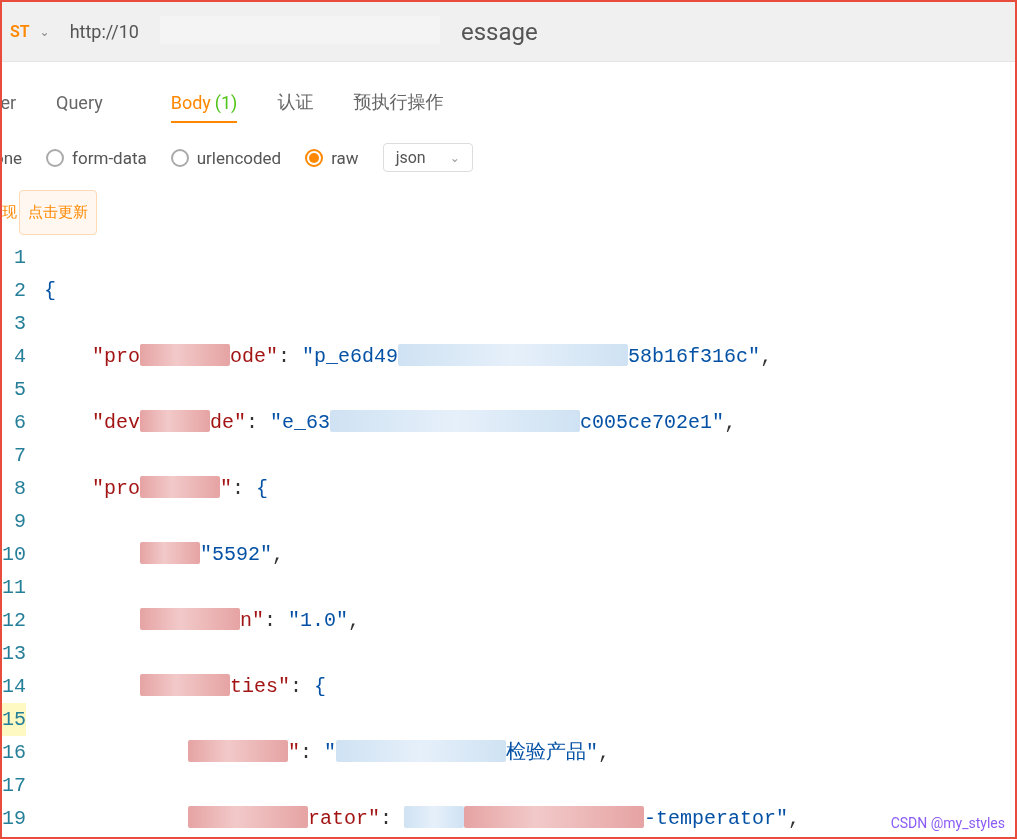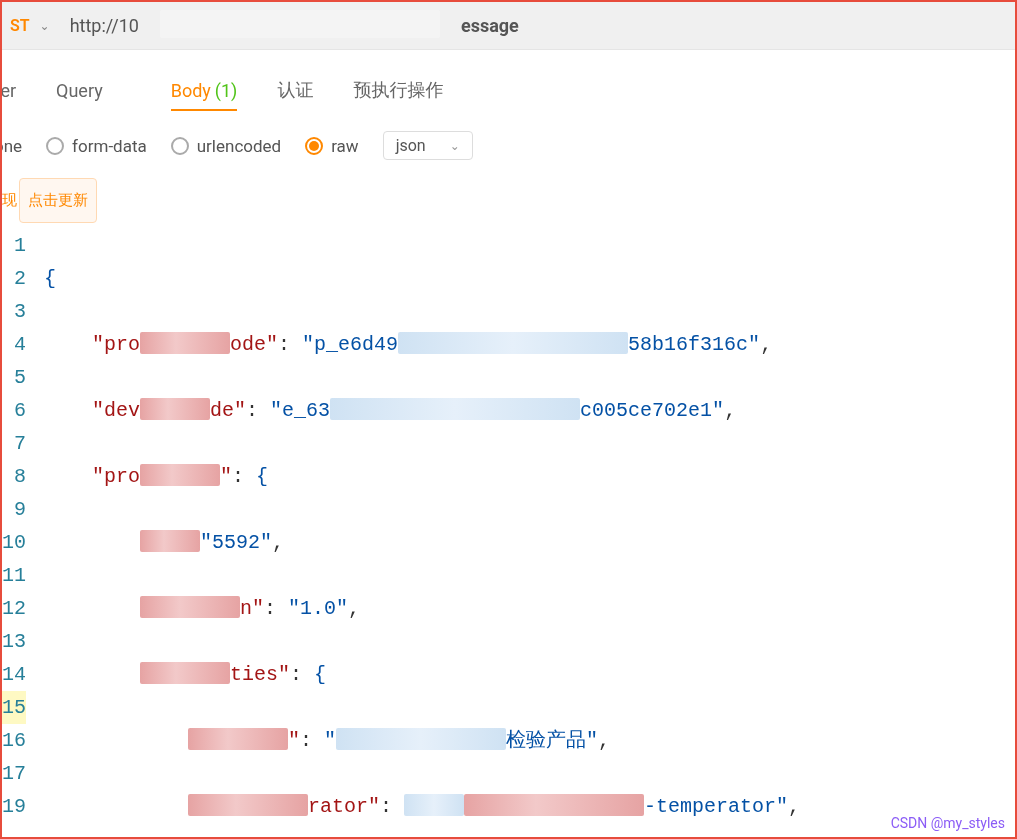--- a/index.html
+++ b/index.html
@@ -9,21 +9,21 @@
       width: 1017px;
       height: 839px;
       border: 2px solid #e74c3c;
       position: relative;
       overflow: hidden;
     }
     .url-bar {
       display: flex;
       align-items: center;
       background: #f0f0f0;
-      height: 48px;
+      height: 60px;
       border-bottom: 1px solid #e5e5e5;
       padding: 0 8px;
     }
     .method-select {
       color: #ff8800;
       font-weight: 600;
       font-size: 16px;
       padding: 0 10px 0 0;
       cursor: pointer;
     }
@@ -168,21 +168,21 @@
   </style>
 </head>
 <body>
 
 <div class="url-bar">
   <span class="method-select">ST</span>
   <span class="method-dropdown-icon">⌄</span>
   <div style="flex:1; display:flex; align-items:center; background:#f0f0f0;gap:21px;">
     <span style="font-size:18px;color:#555;padding-left:8px;">http://10</span>
     <span class="redact" style="width:280px; height:28px; background:#f5f5f5; opacity:0.8;"></span>
-    <span style="font-size:18px;color:#555;font-weight:bold;">essage</span>
+    <span style="font-size:24px;color:#555;">essage</span>
   </div>
 </div>
 
 <div class="content-area">
 
   <div class="tabs-row">
     <span class="tab-item"><span class="tab-label">ler</span></span>
     <span class="tab-item"><span class="tab-label">Query</span></span>
     <span class="tab-item active"><span class="tab-label">Body</span><span class="tab-count">(1)</span></span>
     <span class="tab-item"><span class="tab-label">认证</span></span>

